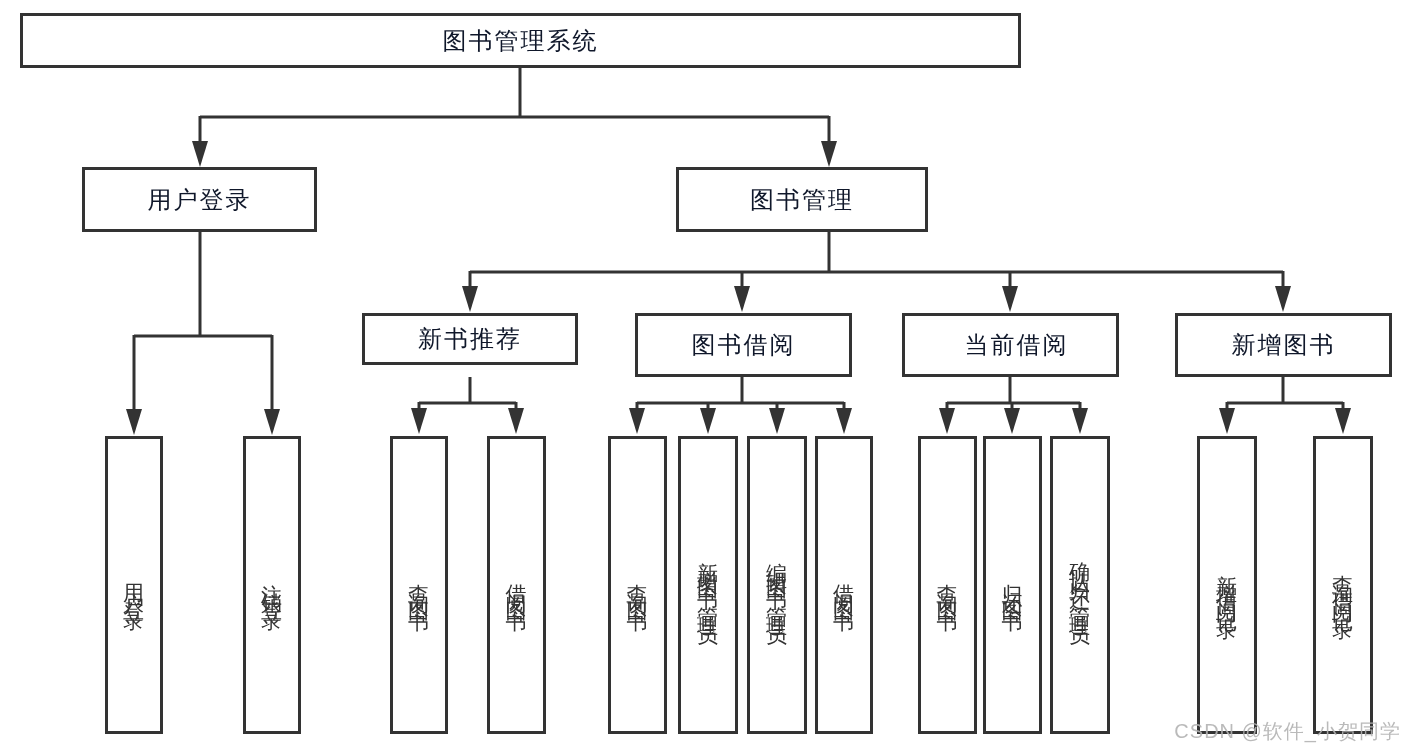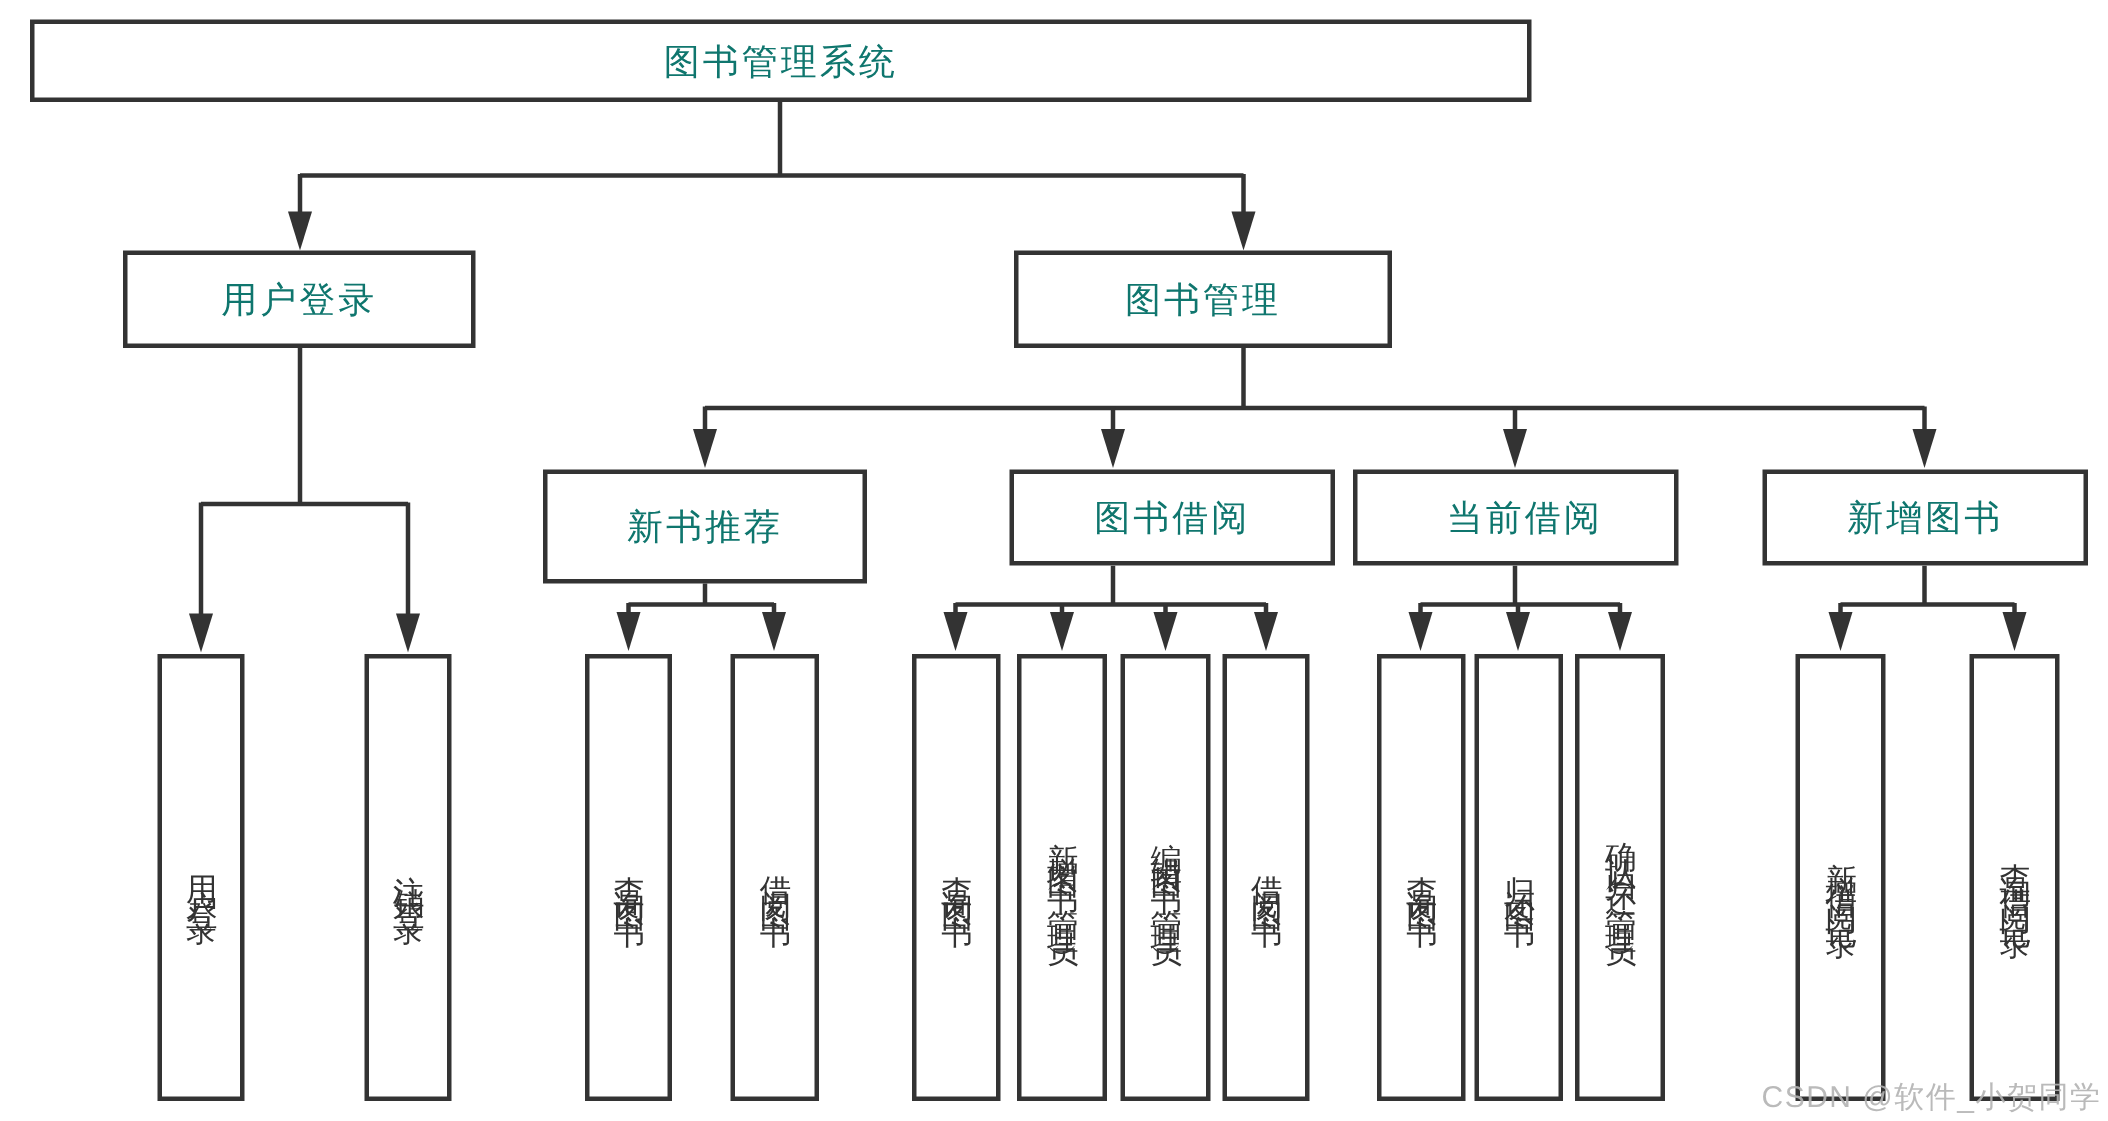--- a/index.html
+++ b/index.html
@@ -29,21 +29,21 @@
     display: flex;
     align-items: center;
     justify-content: center;
     color: #333333;
     z-index: 2;
   }
   .h-node .label {
     font-size: 24px;
     letter-spacing: 2px;
     white-space: nowrap;
-    color: #0f766e;
+    color: #0f172a;
   }
   .v-node { top: 436px; height: 298px; }
   .v-node .label {
     writing-mode: vertical-rl;
     font-size: 21px;
     letter-spacing: 9px;
     line-height: 1;
     color: #333333;
     white-space: nowrap;
   }
@@ -157,24 +157,24 @@
     <span class="label">图书管理系统</span>
   </div>
 
   <div class="node h-node" style="left:82px; top:167px; width:235px; height:65px;">
     <span class="label">用户登录</span>
   </div>
   <div class="node h-node" style="left:676px; top:167px; width:252px; height:65px;">
     <span class="label">图书管理</span>
   </div>
 
-  <div class="node h-node" style="left:362px; top:313px; width:216px; height:76px;">
+  <div class="node h-node" style="left:362px; top:313px; width:216px; height:52px;">
     <span class="label">新书推荐</span>
   </div>
-  <div class="node h-node" style="left:635px; top:313px; width:217px; height:64px;margin-left:38px;">
+  <div class="node h-node" style="left:635px; top:313px; width:217px; height:64px;">
     <span class="label">图书借阅</span>
   </div>
   <div class="node h-node" style="left:902px; top:313px; width:217px; height:64px;padding-left:12px;">
     <span class="label">当前借阅</span>
   </div>
   <div class="node h-node" style="left:1175px; top:313px; width:217px; height:64px;">
     <span class="label">新增图书</span>
   </div>
 
   <div class="node v-node" style="left:105px; width:58px;">

